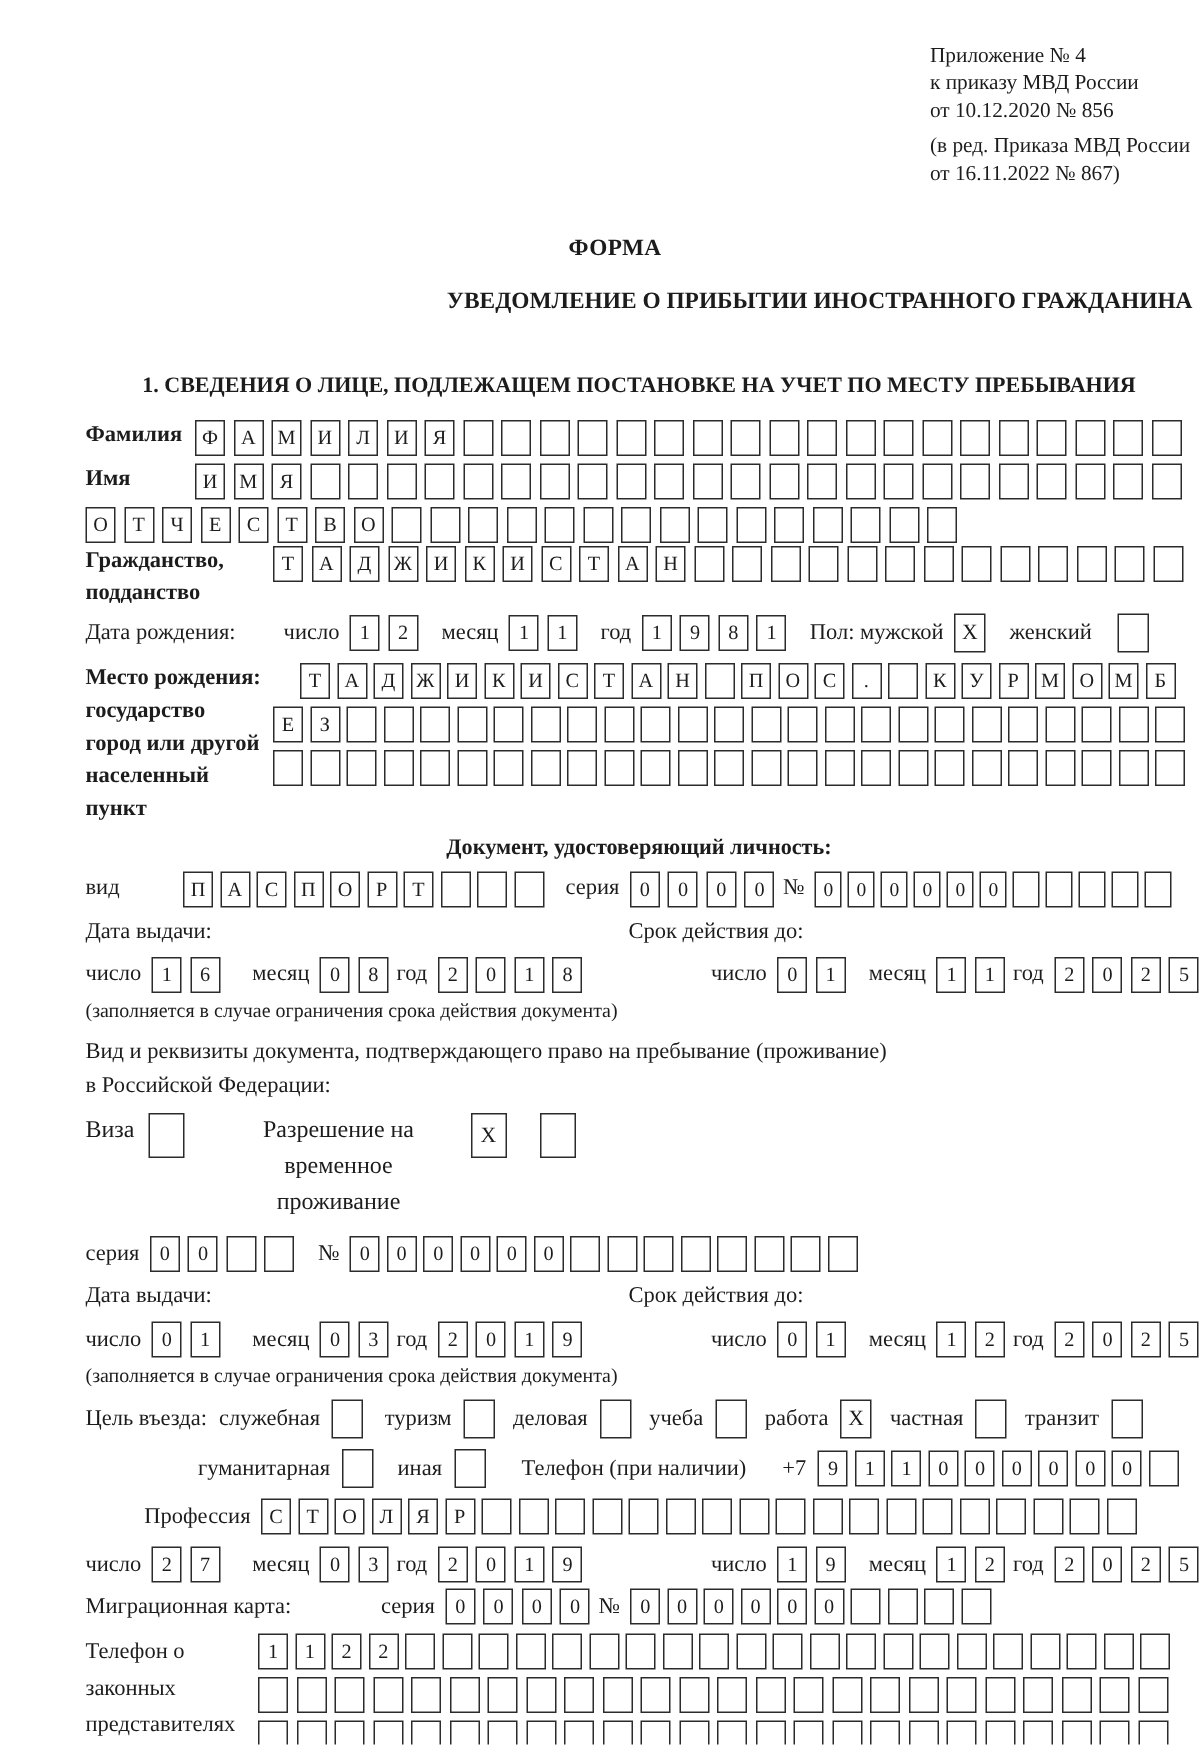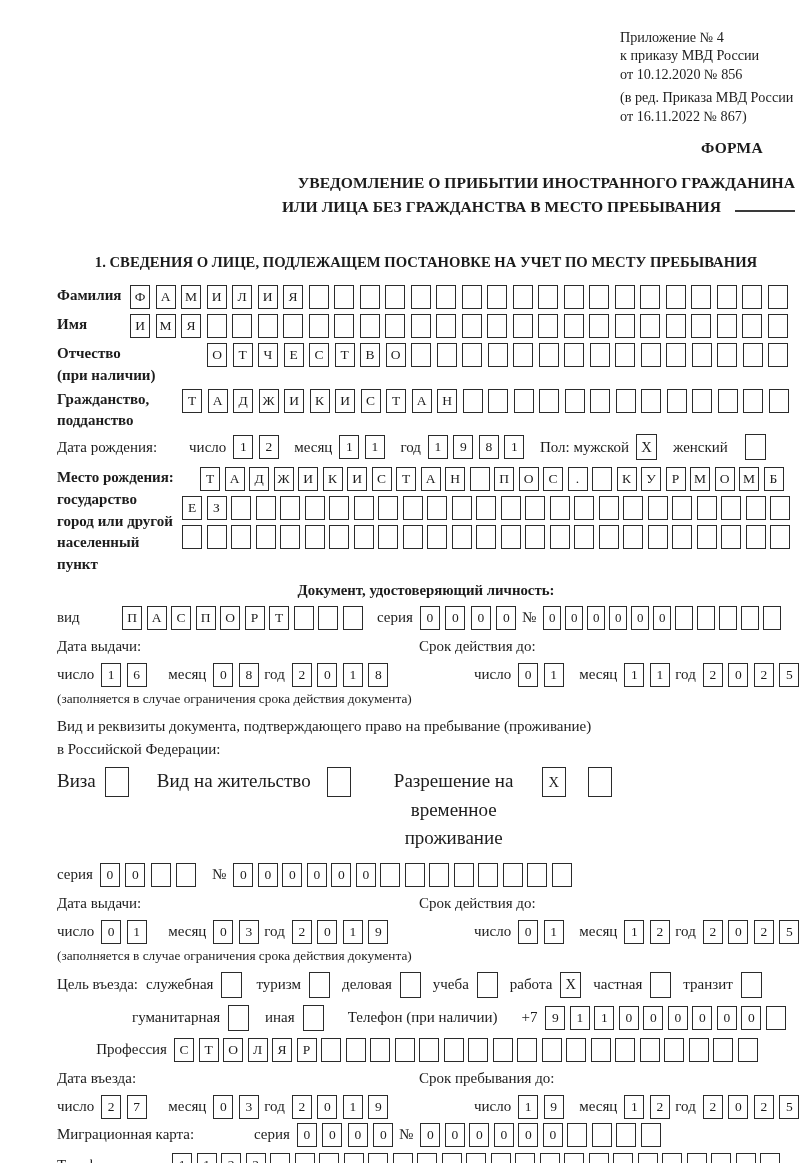--- a/index.html
+++ b/index.html
@@ -6,21 +6,21 @@
   html,body { margin:0; padding:0; background:#ffffff; }
   body {
     width:800px; height:1163px; overflow:hidden;
     font-family:"Liberation Serif", serif; color:#1c1c1c;
   }
   .page { padding:28px 5px 0 57px; width:800px; }
 
   
   .annex { margin-left:563px; width:200px; font-size:14.2px; line-height:1.3; }
   .annex .amend { margin-top:5px; }
-  .forma { text-align:right; padding-right:32px; font-weight:bold; font-size:15.5px; margin-top:14px; letter-spacing:.3px; }
+  .forma { text-align:center; padding-right:32px; font-weight:bold; font-size:15.5px; margin-top:32px; letter-spacing:.3px; }
 
   .title { text-align:right; font-weight:bold; font-size:15.6px; line-height:1.5; margin-top:14px; }
   .blankline { display:inline-block; width:60px; border-bottom:2px solid #3a3a3a; margin-left:14px; }
   .section-title { text-align:center; font-weight:bold; font-size:14.7px; margin-top:36px; margin-bottom:14px; }
 
   .row { display:flex; align-items:flex-start; margin-bottom:5px; }
   .lbl { font-size:15px; line-height:1.45; flex:none;font-weight:bold; }
   .w73 { width:73px; } .w150 { width:150px; } .w125 { width:125px; }
   .cells { display:flex; flex:none; }
   .cell {
@@ -46,21 +46,21 @@
 
   .datepair { display:flex; margin-bottom:4px; }
   .datecol { width:362px; flex:none; }
   .datehdr { font-size:15px; margin-bottom:4px; }
   .note { font-size:13.3px; margin-top:1px; margin-bottom:8px; }
 
   .intro { font-size:15px; line-height:1.55; margin-bottom:4px; }
 
   .visa-row { display:flex; align-items:flex-start; margin:6px 0 10px 0; }
   .visa-opt { display:flex; align-items:flex-start; }
-  .visa-opt .optlbl { font-size:19px; line-height:1.5; margin-right:9px; }
+  .visa-opt .optlbl { font-size:16px; line-height:1.5; margin-right:9px; }
   .optlbl.c { text-align:center; }
   .wrap150 { width:158px; } .wrap170 { width:168px; }
 
   .purpose-row { display:flex; align-items:center; margin-bottom:7px; }
   .purpose-row .plbl { font-size:15px; margin-right:8px; flex:none; }
 
   .rep { display:flex; margin-top:3px; }
   .rep-label { width:115px; flex:none; font-size:15px; line-height:1.62; }
   .rep-rows .cells { margin-bottom:5px; }
 </style>
@@ -73,21 +73,20 @@
     <div>Приложение № 4</div>
     <div>к приказу МВД России</div>
     <div>от 10.12.2020 № 856</div>
     <div class="amend">(в ред. Приказа МВД России</div>
     <div>от 16.11.2022 № 867)</div>
   </div>
   <div class="forma">ФОРМА</div>
 
   <div class="title">
     <div>УВЕДОМЛЕНИЕ О ПРИБЫТИИ ИНОСТРАННОГО ГРАЖДАНИНА</div>
-    <div><span>ИЛИ ЛИЦА БЕЗ ГРАЖДАНСТВА В МЕСТО ПРЕБЫВАНИЯ</span><span class="blankline"></span></div>
   </div>
   <div class="section-title">1. СВЕДЕНИЯ О ЛИЦЕ, ПОДЛЕЖАЩЕМ ПОСТАНОВКЕ НА УЧЕТ ПО МЕСТУ ПРЕБЫВАНИЯ</div>
 
   <div class="row">
     <div class="lbl w73">Фамилия</div>
     <div class="cells">
         <span class="cell">Ф</span>
         <span class="cell">А</span>
         <span class="cell">М</span>
         <span class="cell">И</span>
@@ -142,24 +141,20 @@
         <span class="cell"></span>
         <span class="cell"></span>
         <span class="cell"></span>
         <span class="cell"></span>
         <span class="cell"></span>
         <span class="cell"></span>
       </div>
   </div>
 
   <div class="row" style="margin-bottom:2px;">
-    <div class="lbl w150">
-      <div>Отчество</div>
-      <div>(при наличии)</div>
-    </div>
     <div class="cells">
         <span class="cell">О</span>
         <span class="cell">Т</span>
         <span class="cell">Ч</span>
         <span class="cell">Е</span>
         <span class="cell">С</span>
         <span class="cell">Т</span>
         <span class="cell">В</span>
         <span class="cell">О</span>
         <span class="cell"></span>
@@ -413,24 +408,20 @@
   </div>
   <div class="note">(заполняется в случае ограничения срока действия документа)</div>
 
   <div class="intro">
     <div>Вид и реквизиты документа, подтверждающего право на пребывание (проживание)</div>
     <div>в Российской Федерации:</div>
   </div>
   <div class="visa-row">
     <div class="visa-opt">
       <span class="optlbl">Виза</span>
-      <span class="cb big"></span>
-    </div>
-    <div class="visa-opt" style="margin-left:28px;">
-      <span class="optlbl" style="margin-right:16px;">Вид на жительство</span>
       <span class="cb big"></span>
     </div>
     <div class="visa-opt" style="margin-left:24px;">
       <span class="optlbl c wrap150">Разрешение на временное проживание</span>
       <span class="cb big">X</span>
     </div>
     <div class="visa-opt" style="margin-left:22px;">
       <span class="cb big"></span>
     </div>
   </div>
@@ -569,24 +560,20 @@
         <span class="cell"></span>
         <span class="cell"></span>
         <span class="cell"></span>
         <span class="cell"></span>
         <span class="cell"></span>
         <span class="cell"></span>
       </span>
   </div>
 
   <div class="datepair">
-    <div class="datecol datehdr">Дата въезда:</div>
-    <div class="datecol datehdr">Срок пребывания до:</div>
-  </div>
-  <div class="datepair">
     <div class="datecol inline">
       <span class="dlbl">число</span>
       <span class="cells">
           <span class="cell">2</span>
           <span class="cell">7</span>
         </span>
       <span class="dlbl gap16">месяц</span>
       <span class="cells">
           <span class="cell">0</span>
           <span class="cell">3</span>

